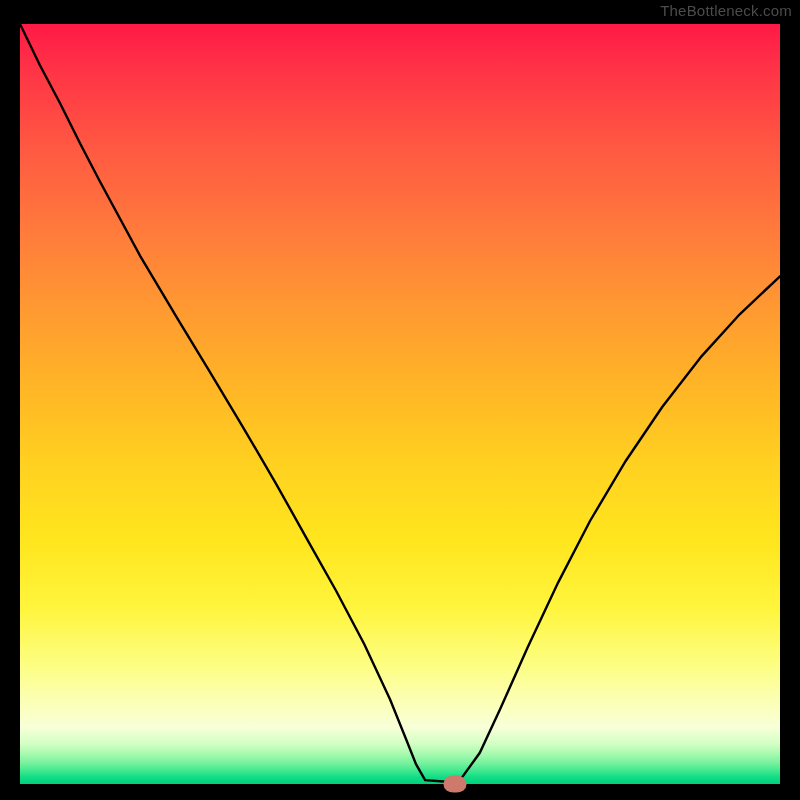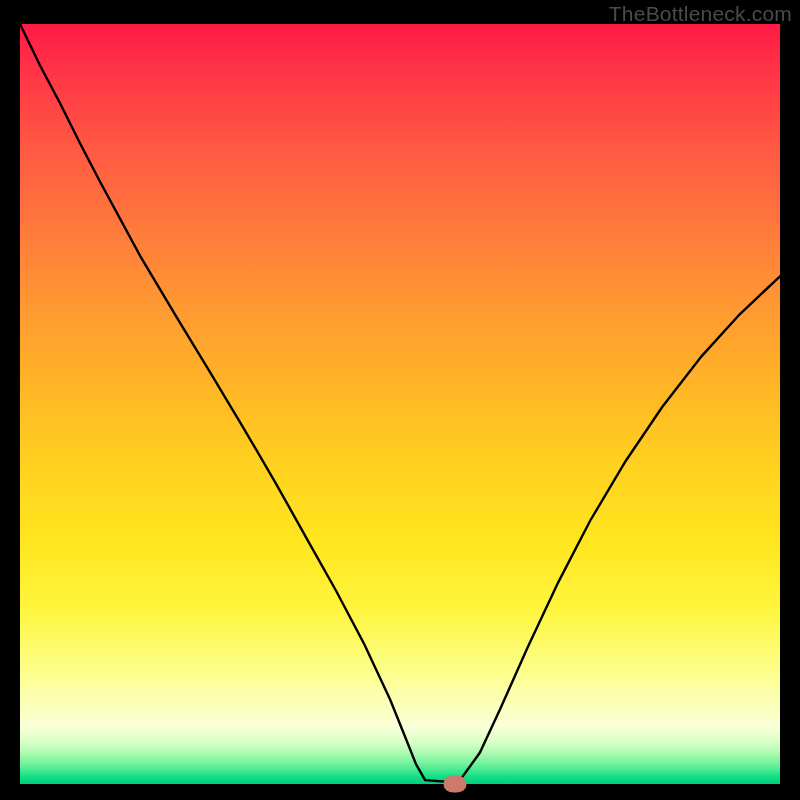--- a/index.html
+++ b/index.html
@@ -15,21 +15,21 @@
     position: relative;
     width: 800px;
     height: 800px;
     background: #000000;
   }
   .watermark {
     position: absolute;
     top: 2px;
     right: 8px;
     color: #4b4b4b;
-    font-size: 21px;
+    font-size: 15px;
     font-weight: 500;
     letter-spacing: 0.2px;
     z-index: 10;
   }
   .plot-area {
     position: absolute;
     left: 20px;
     top: 24px;
     width: 760px;
     height: 760px;

